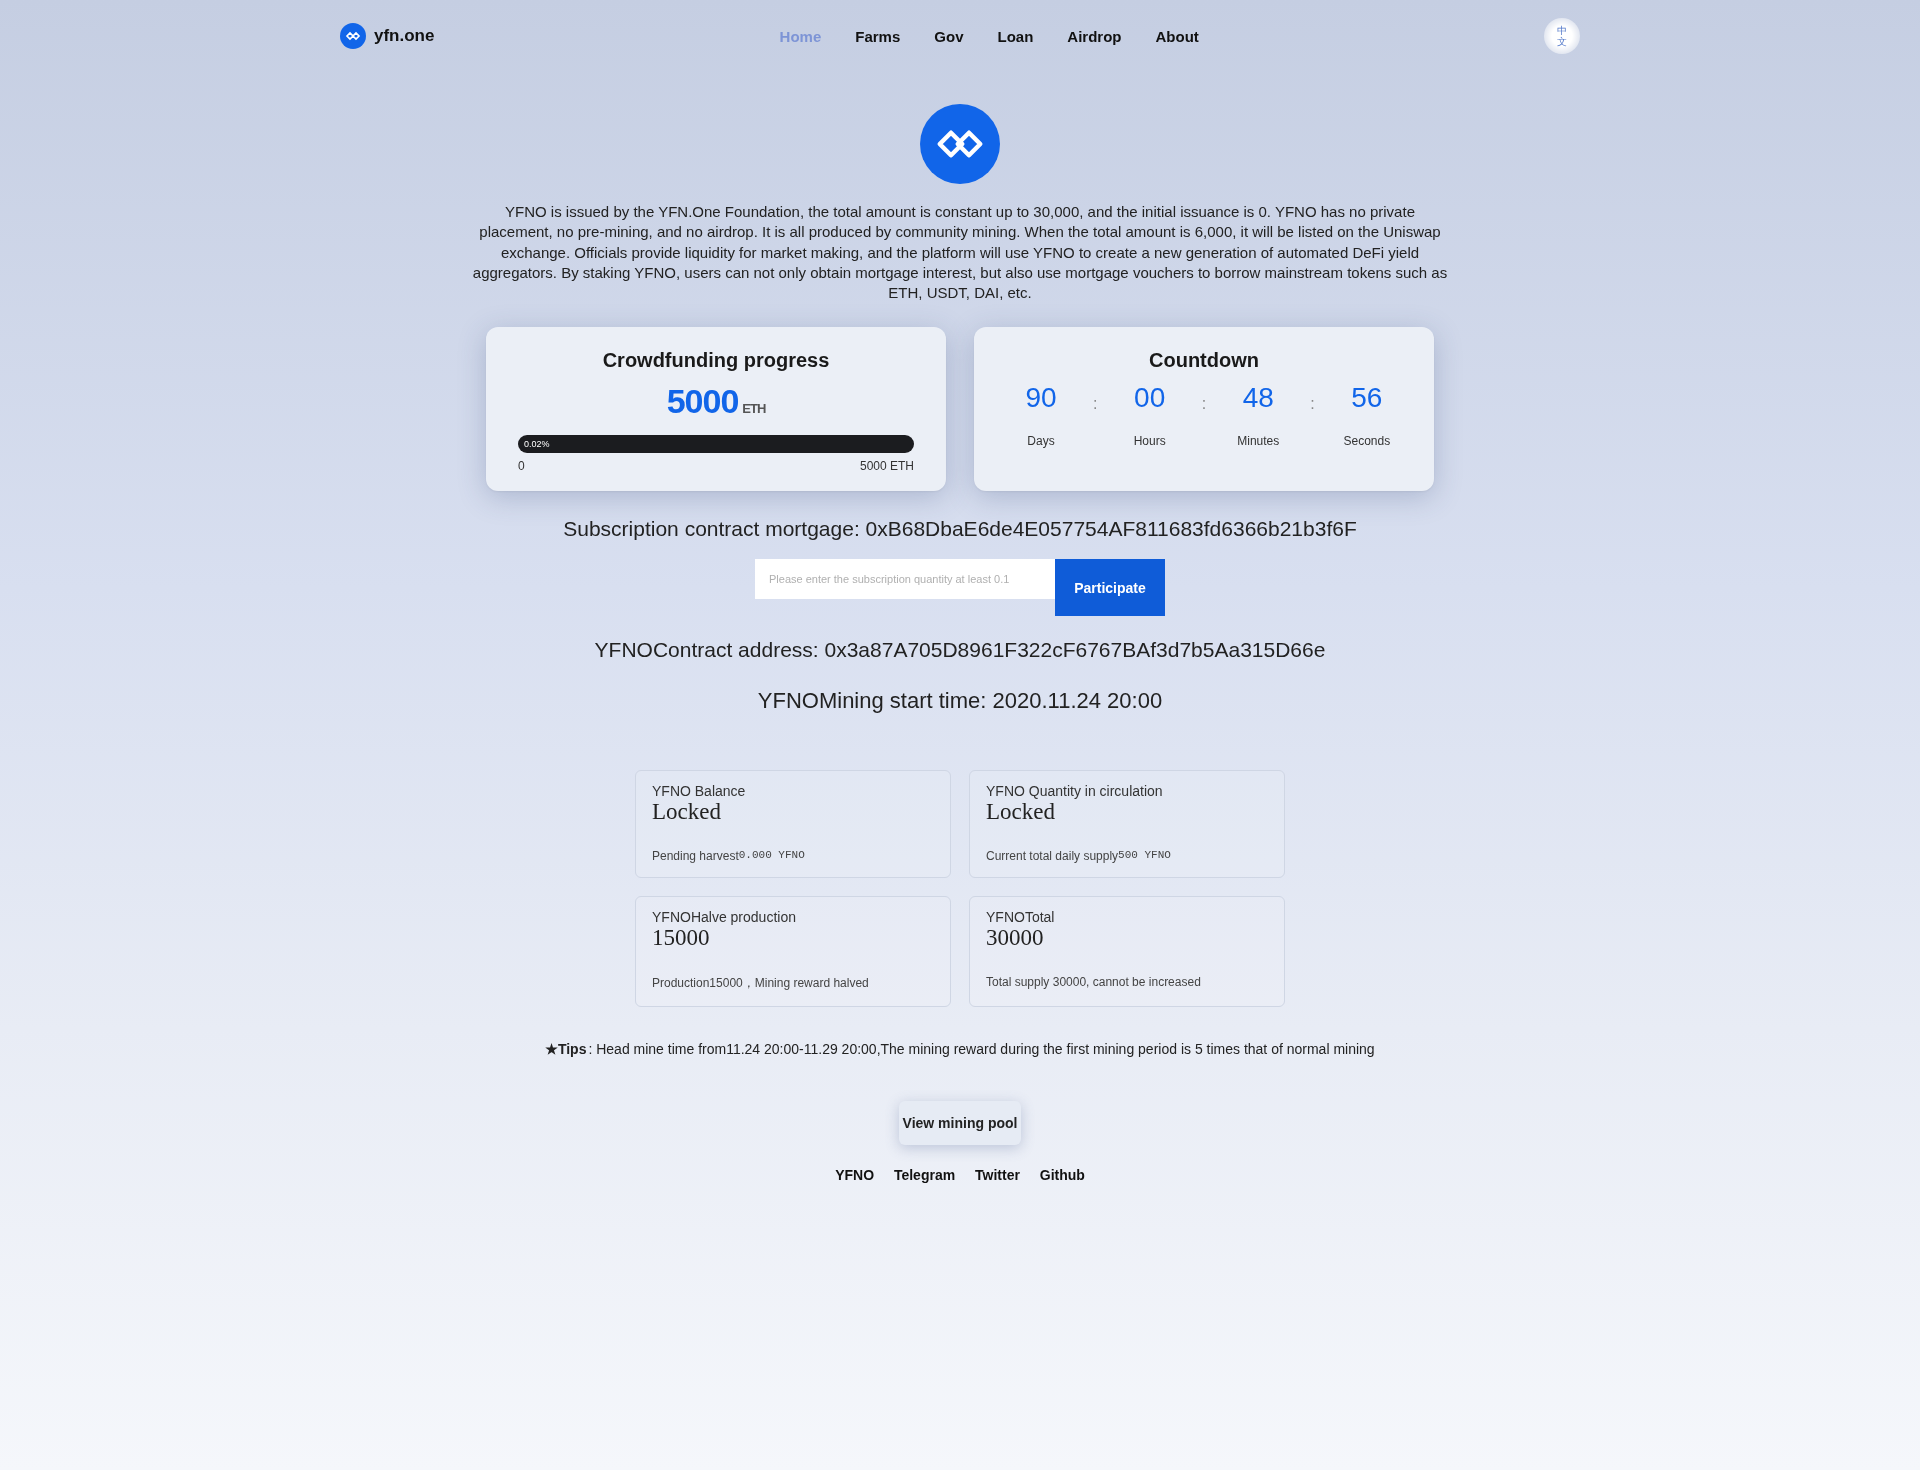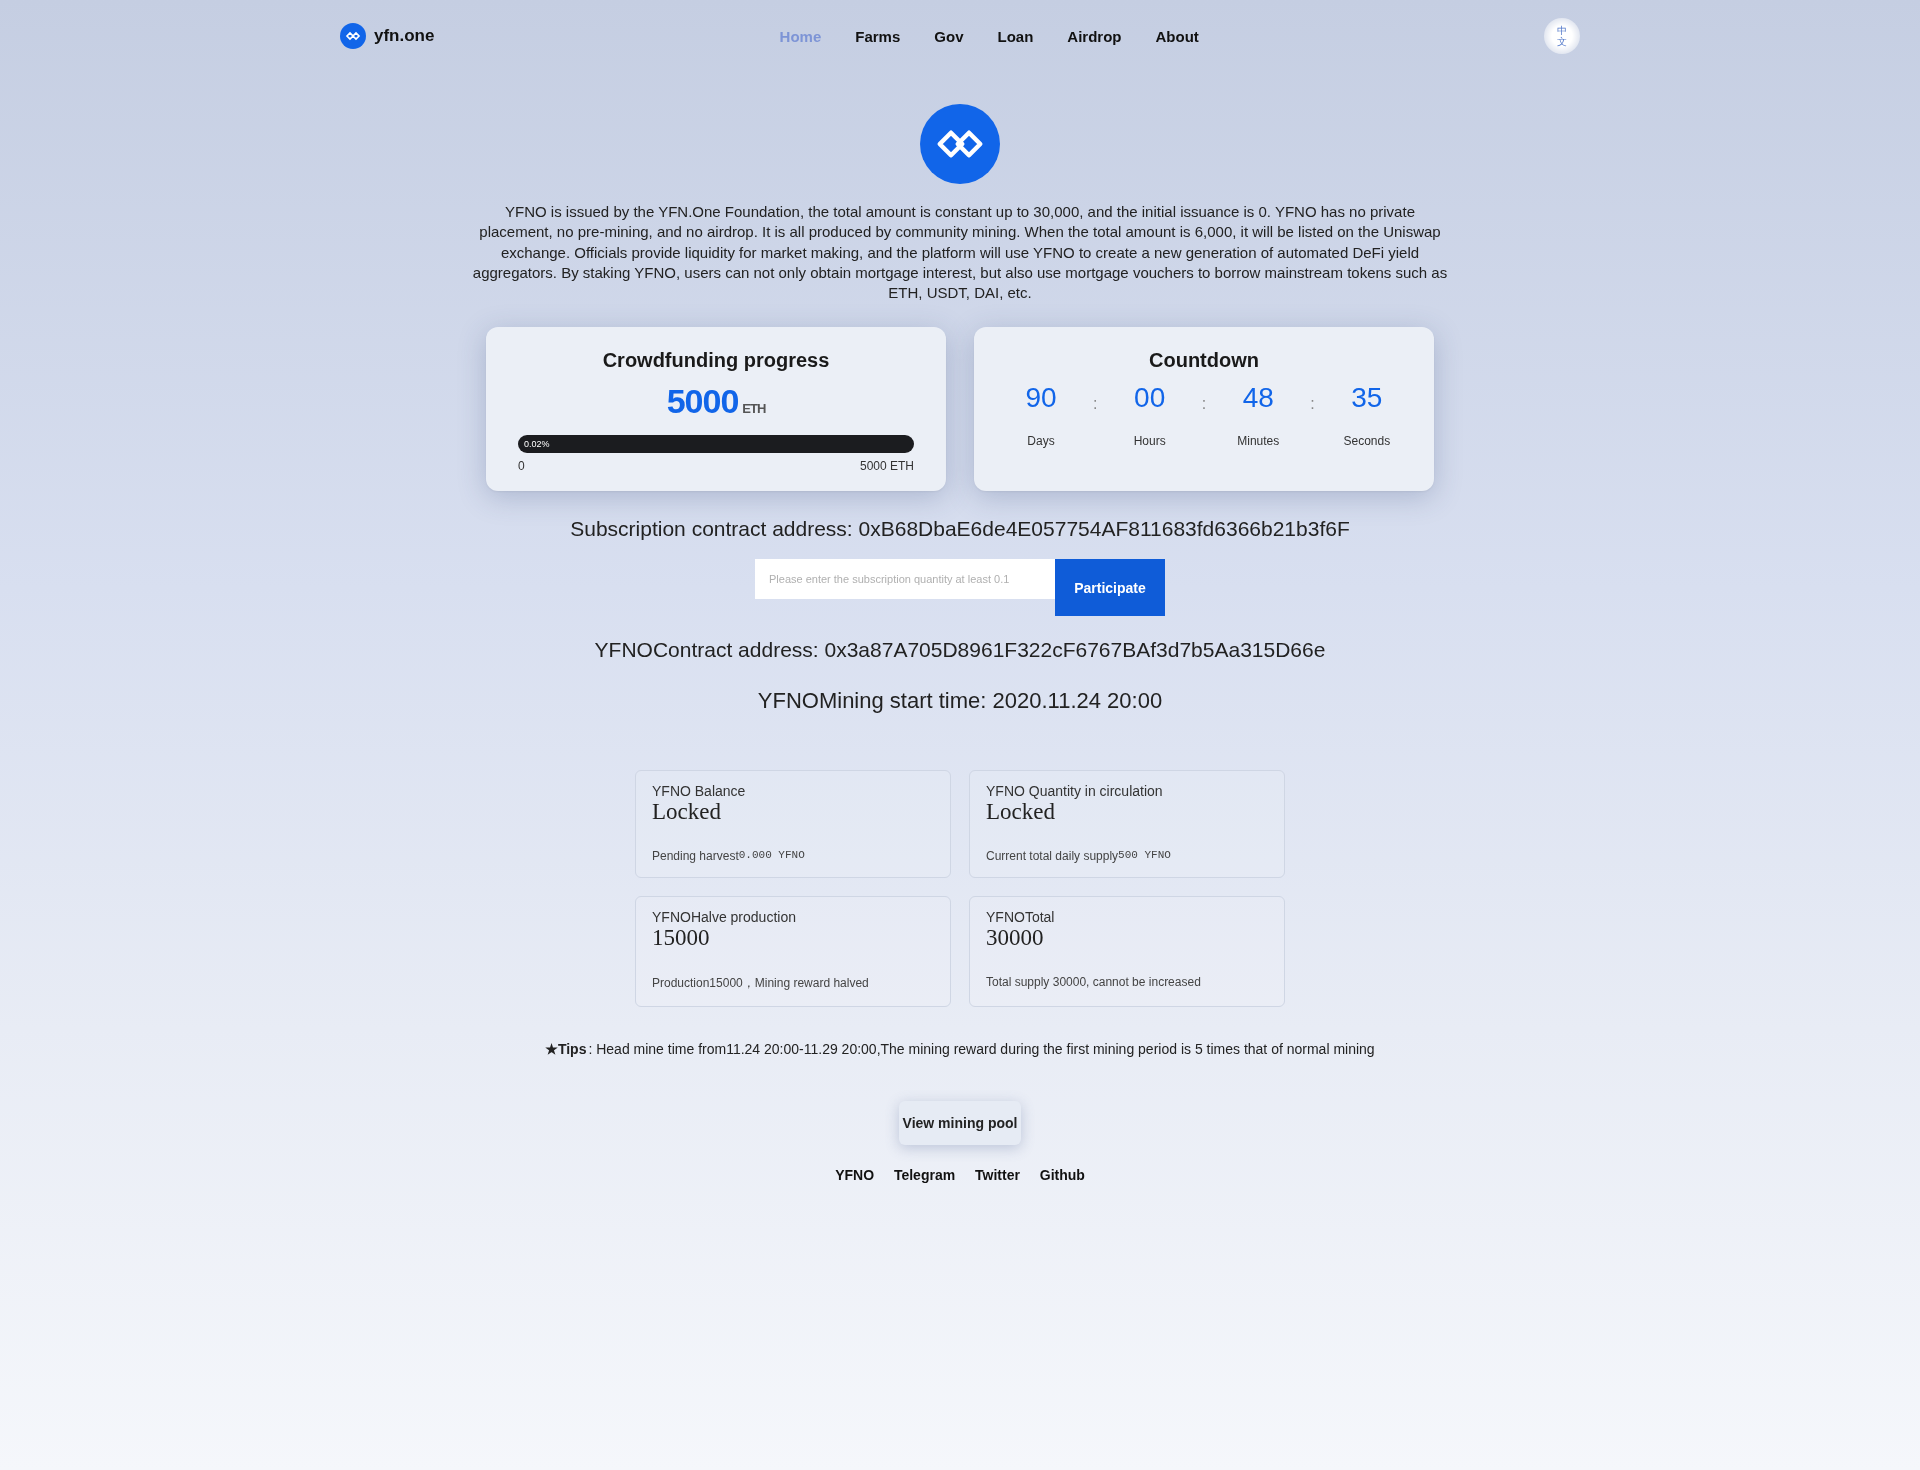--- a/index.html
+++ b/index.html
@@ -199,28 +199,28 @@
           <div class="cd-num">00</div>
           <div class="cd-lbl">Hours</div>
         </div>
         <div class="cd-colon">:</div>
         <div class="cd-cell">
           <div class="cd-num">48</div>
           <div class="cd-lbl">Minutes</div>
         </div>
         <div class="cd-colon">:</div>
         <div class="cd-cell">
-          <div class="cd-num">35</div>
+          <div class="cd-num">56</div>
           <div class="cd-lbl">Seconds</div>
         </div>
       </div>
     </div>
   </div>
 
-  <p class="addr-line">Subscription contract address: 0xB68DbaE6de4E057754AF811683fd6366b21b3f6F</p>
+  <p class="addr-line">Subscription contract mortgage: 0xB68DbaE6de4E057754AF811683fd6366b21b3f6F</p>
 
   <div class="sub-box">
     <input class="sub-input" type="text" placeholder="Please enter the subscription quantity at least 0.1" style="">
     <button class="participate-btn">Participate</button>
   </div>
 
   <p class="addr-line" style="margin-top:22px;">YFNOContract address: 0x3a87A705D8961F322cF6767BAf3d7b5Aa315D66e</p>
   <p class="mining-time">YFNOMining start time: 2020.11.24 20:00</p>
 
   <div class="stat-grid">

